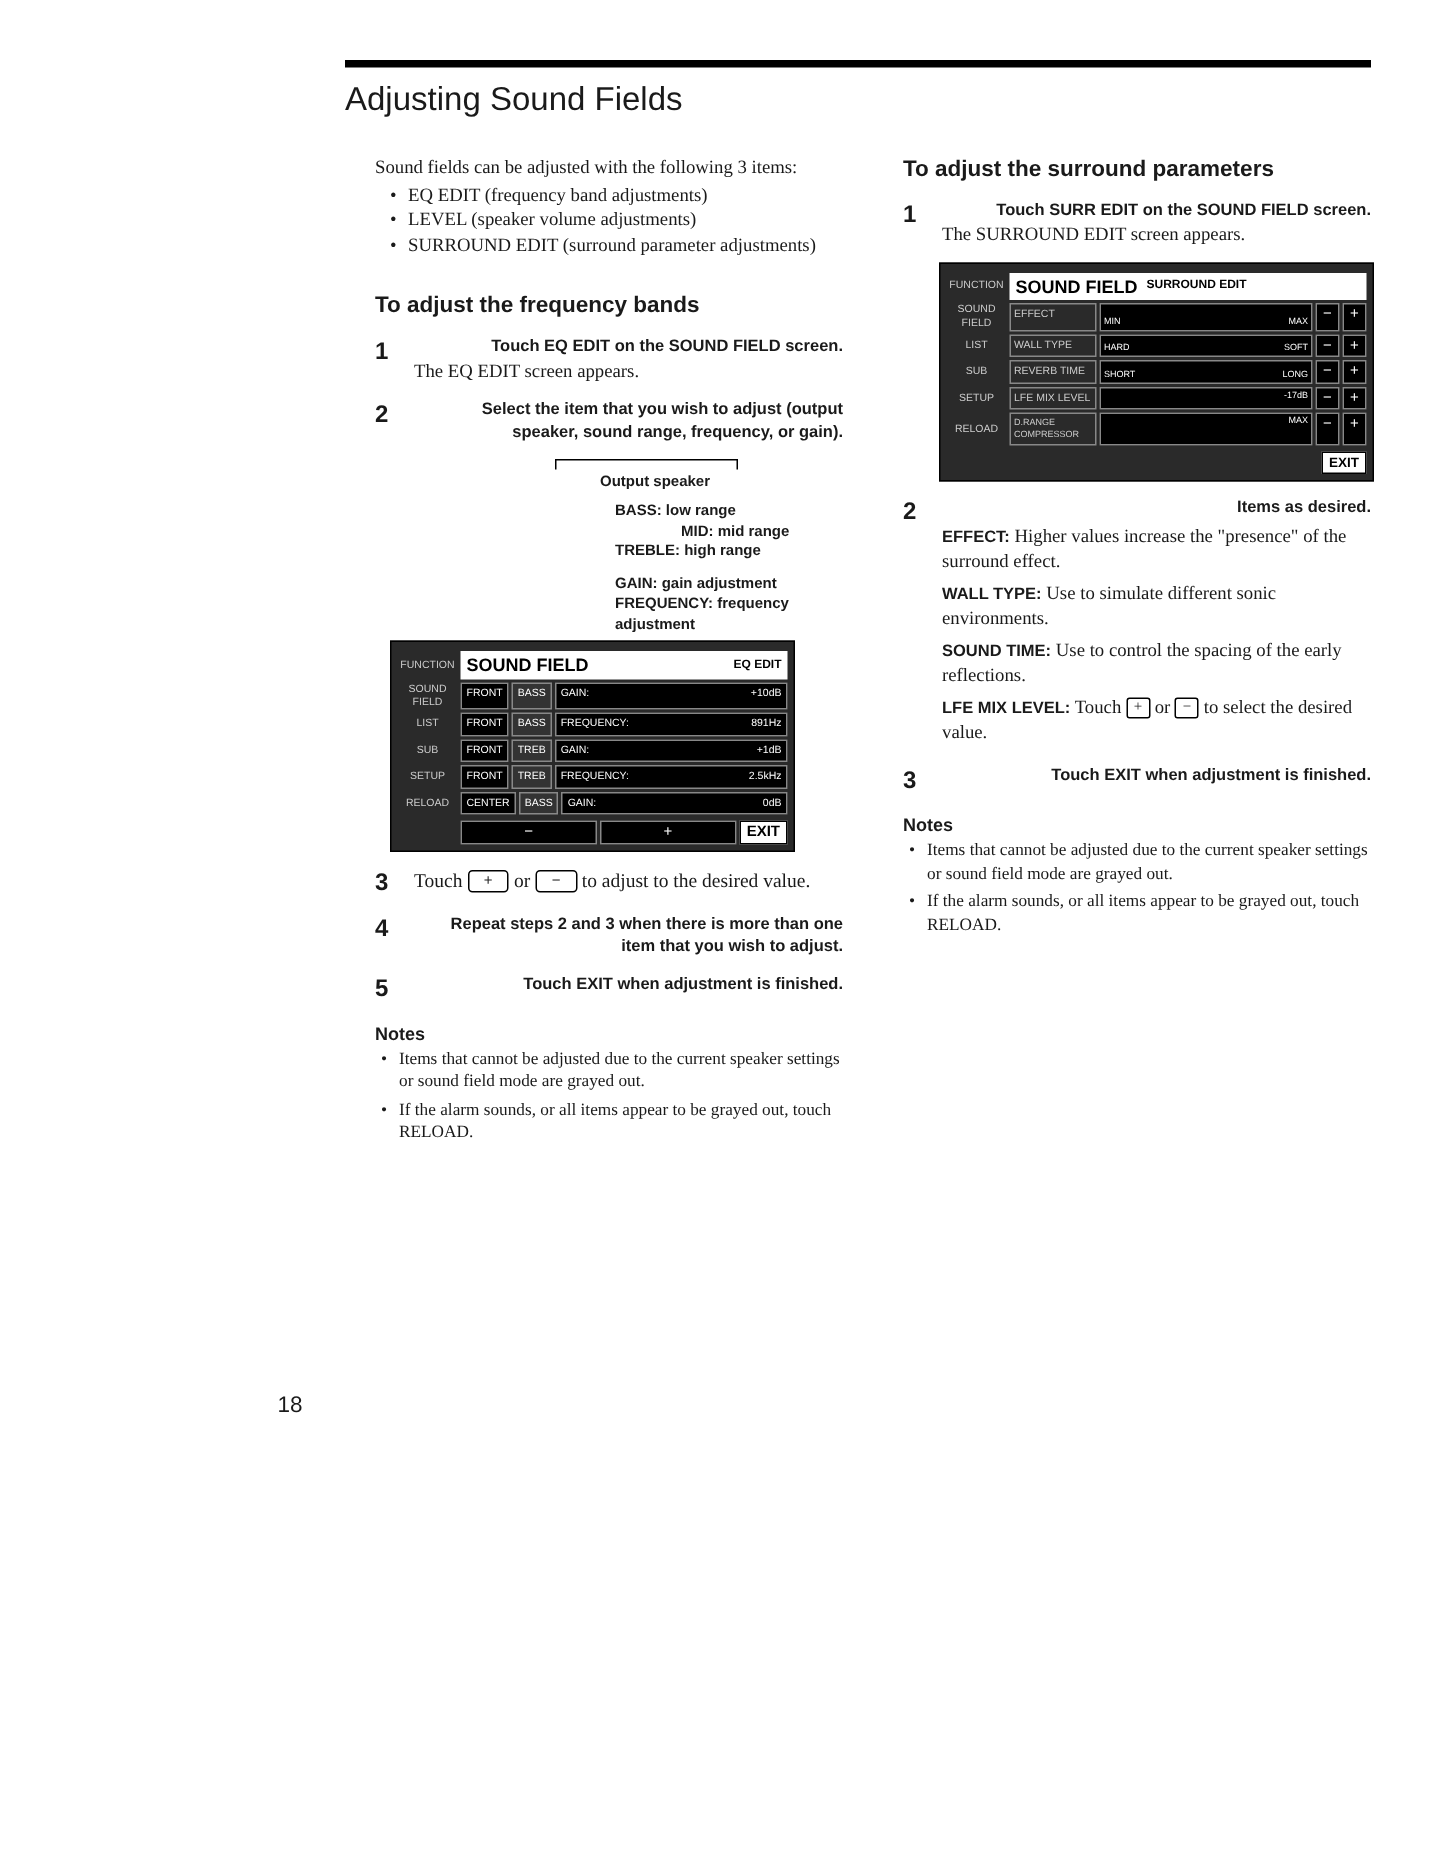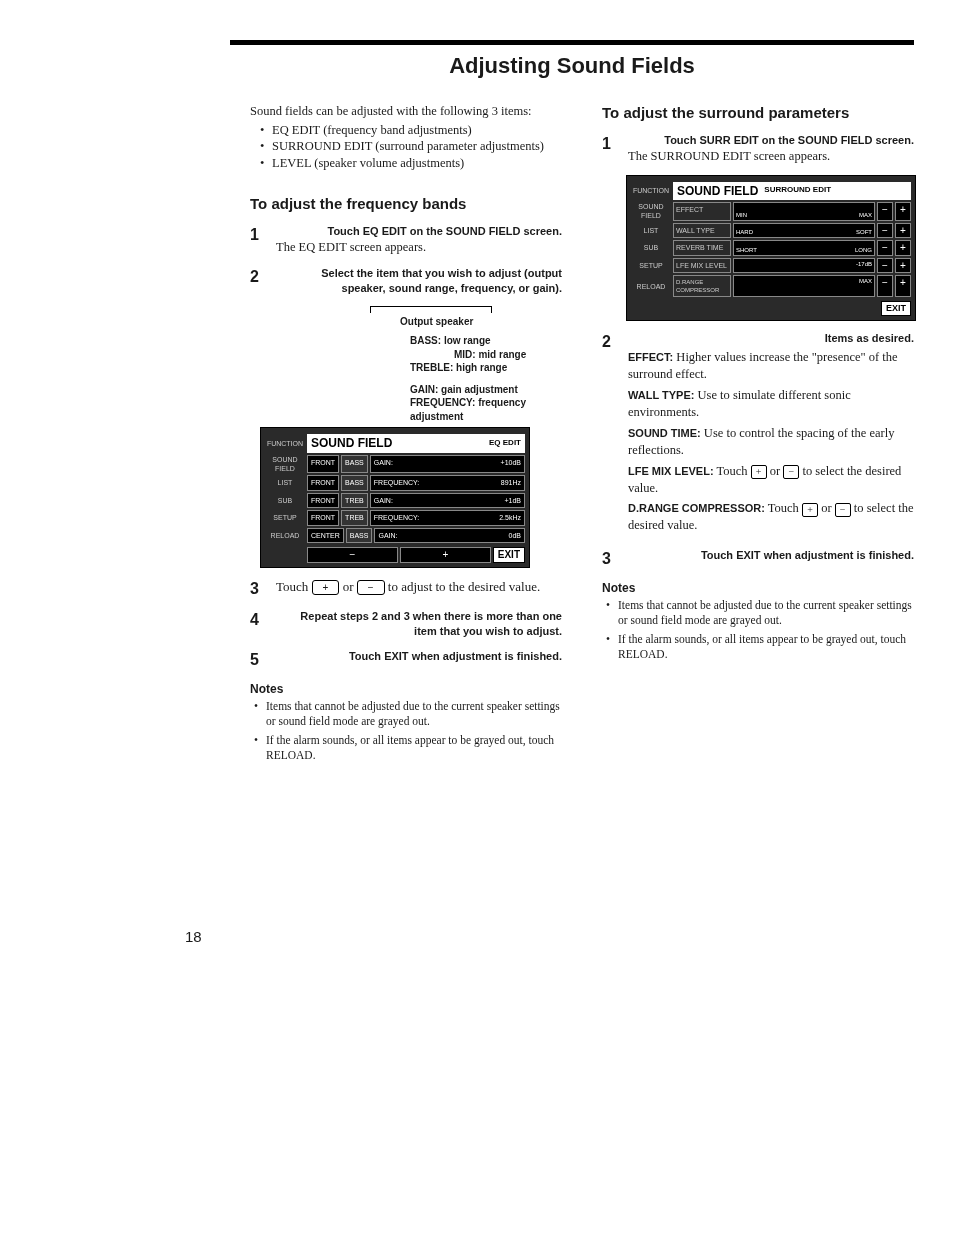--- a/index.html
+++ b/index.html
@@ -12,23 +12,22 @@
     font-size: 13px;
     line-height: 1.35;
   }
   .rule {
     border-top: 5px solid #000;
     margin: 10px 0 6px 190px;
   }
   h1 {
     font-family: Arial, Helvetica, sans-serif;
     font-size: 22px;
-    font-weight: 700;
+    font-weight: 400;
     margin: 0 0 22px 190px;
-    text-align: center;
   }
   .cols {
     display: flex;
     gap: 40px;
     margin-left: 210px;
   }
   .col { flex: 1; min-width: 0; }
   .intro { font-size: 12.5px; }
   .intro ul { margin: 2px 0 4px 0; padding-left: 14px; }
   .intro li { list-style: none; position: relative; padding-left: 8px; }
@@ -136,22 +135,22 @@
 <div class="rule"></div>
 <h1>Adjusting Sound Fields</h1>
 
 <div class="cols">
 
   <div class="col">
     <div class="intro">
       <div>Sound fields can be adjusted with the following 3 items:</div>
       <ul>
         <li>EQ EDIT (frequency band adjustments)</li>
+        <li>LEVEL (speaker volume adjustments)</li>
         <li>SURROUND EDIT (surround parameter adjustments)</li>
-        <li>LEVEL (speaker volume adjustments)</li>
       </ul>
     </div>
 
     <div class="subhead">To adjust the frequency bands</div>
 
     <div class="step">
       <div class="stepnum">1</div>
       <div class="stepbody">
         <div class="b">Touch EQ EDIT on the SOUND FIELD screen.</div>
         <div class="r">The EQ EDIT screen appears.</div>
@@ -347,21 +346,20 @@
 
     <div class="step">
       <div class="stepnum">2</div>
       <div class="stepbody">
         <div class="b">Items as desired.</div>
         <div class="param-list">
           <div><span class="b">EFFECT:</span><span> Higher values increase the "presence" of the surround effect.</span></div>
           <div><span class="b">WALL TYPE:</span><span> Use to simulate different sonic environments.</span></div>
           <div><span class="b">SOUND TIME:</span><span> Use to control the spacing of the early reflections.</span></div>
           <div><span class="b">LFE MIX LEVEL:</span><span> Touch </span><span class="sbtn">+</span><span> or </span><span class="sbtn">−</span><span> to select the desired value.</span></div>
-          <div><span class="b">D.RANGE COMPRESSOR:</span><span> Touch </span><span class="sbtn">+</span><span> or </span><span class="sbtn">−</span><span> to select the desired value.</span></div>
         </div>
       </div>
     </div>
 
     <div class="step">
       <div class="stepnum">3</div>
       <div class="stepbody">
         <div class="b">Touch EXIT when adjustment is finished.</div>
       </div>
     </div>

